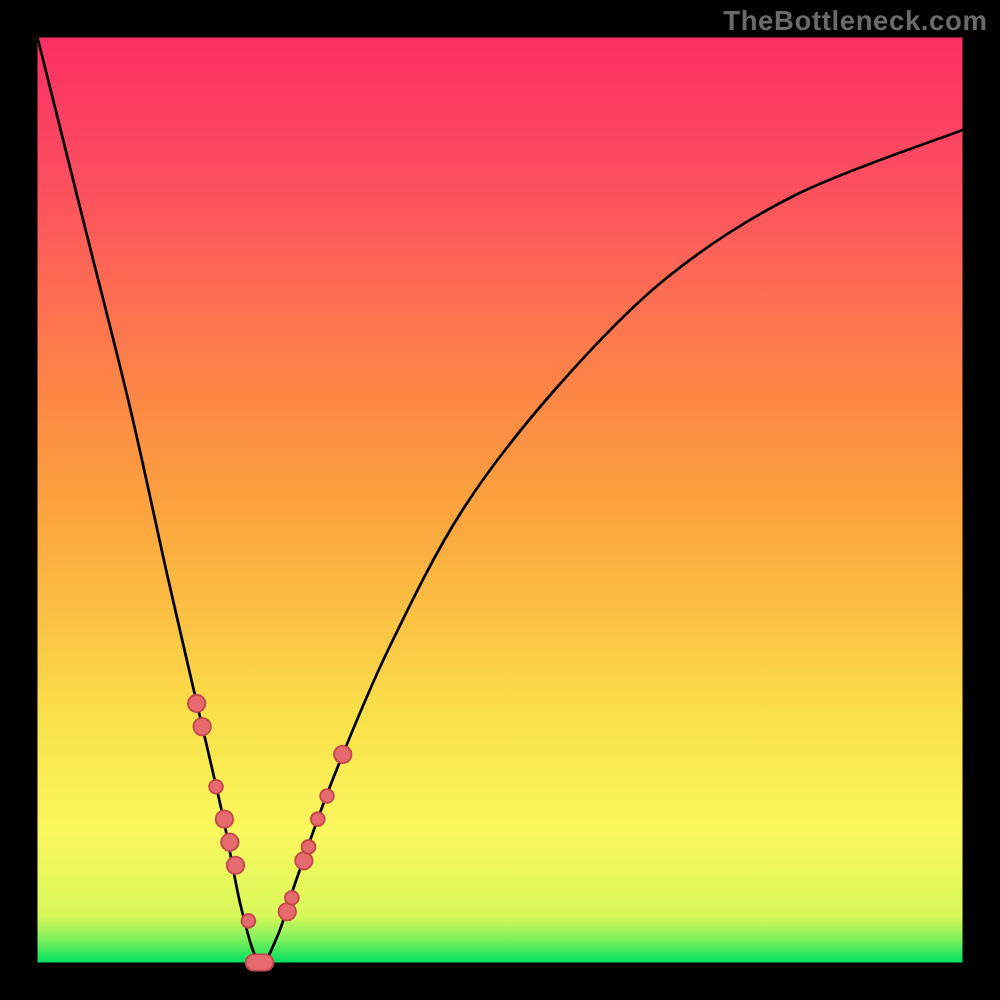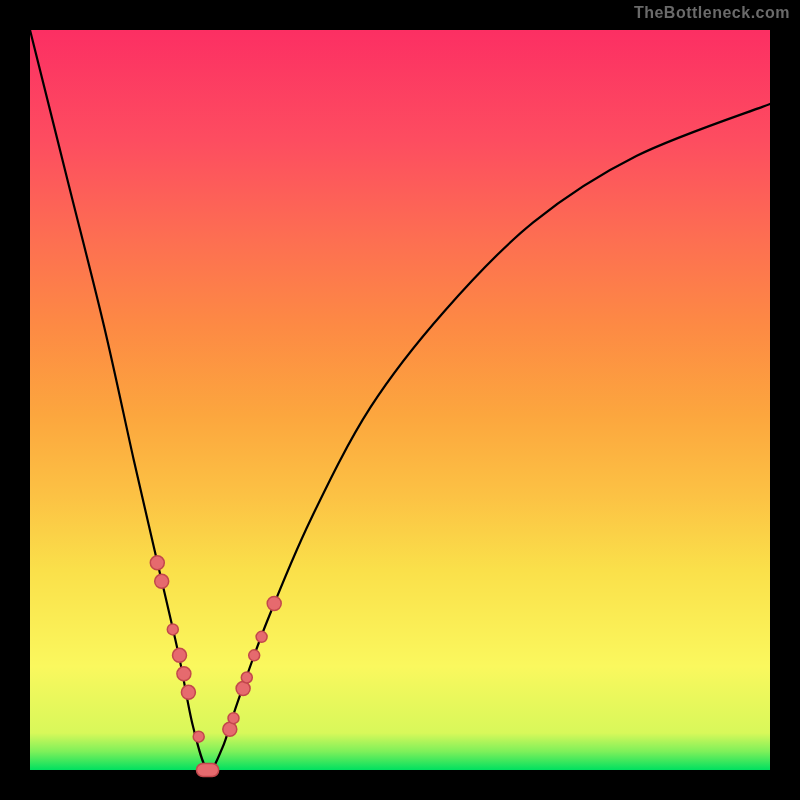--- a/index.html
+++ b/index.html
@@ -32,21 +32,21 @@
       #fd8a44 60%,
       #fd6e52 72%,
       #fd4d60 85%,
       #fc2f63 100%);
   }
   .watermark {
     position: absolute;
     top: 4px;
     right: 10px;
     font-family: Arial, Helvetica, sans-serif;
-    font-size: 16px;
+    font-size: 22px;
     font-weight: bold;
     color: #6a6a6a;
     letter-spacing: 0.5px;
     user-select: none;
   }
   svg.overlay {
     position: absolute;
     left: 0;
     top: 0;
     width: 740px;

